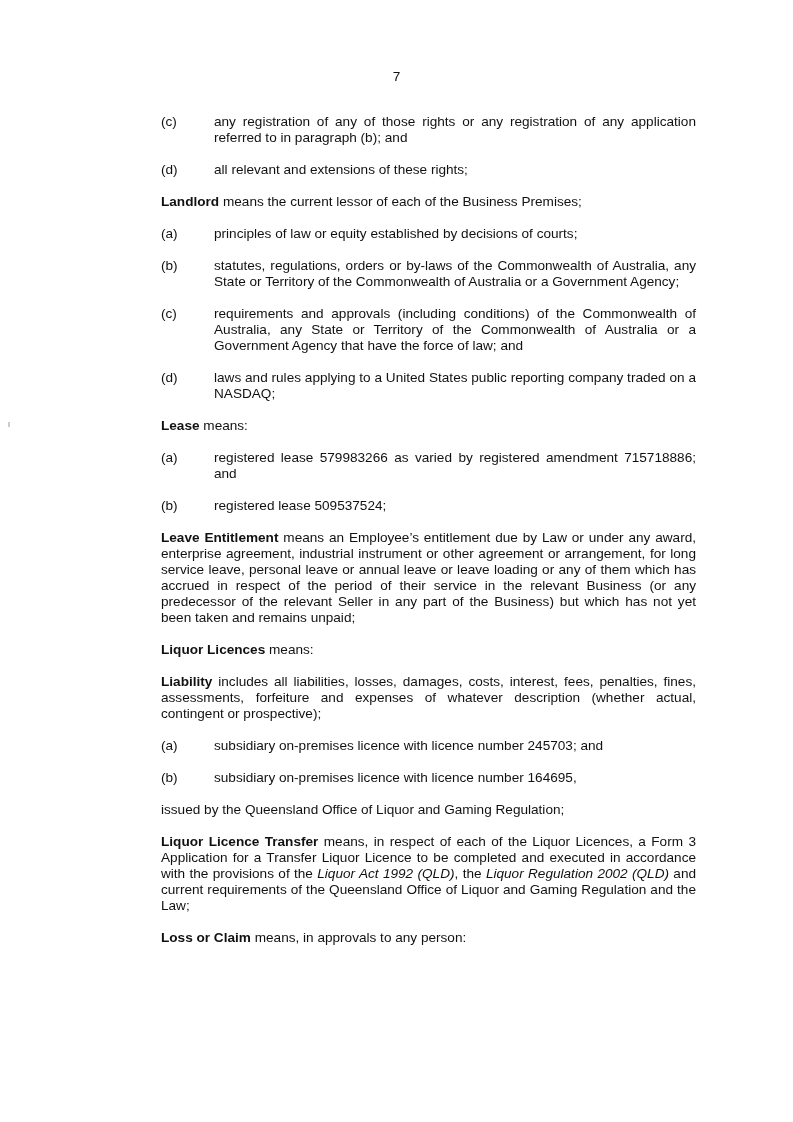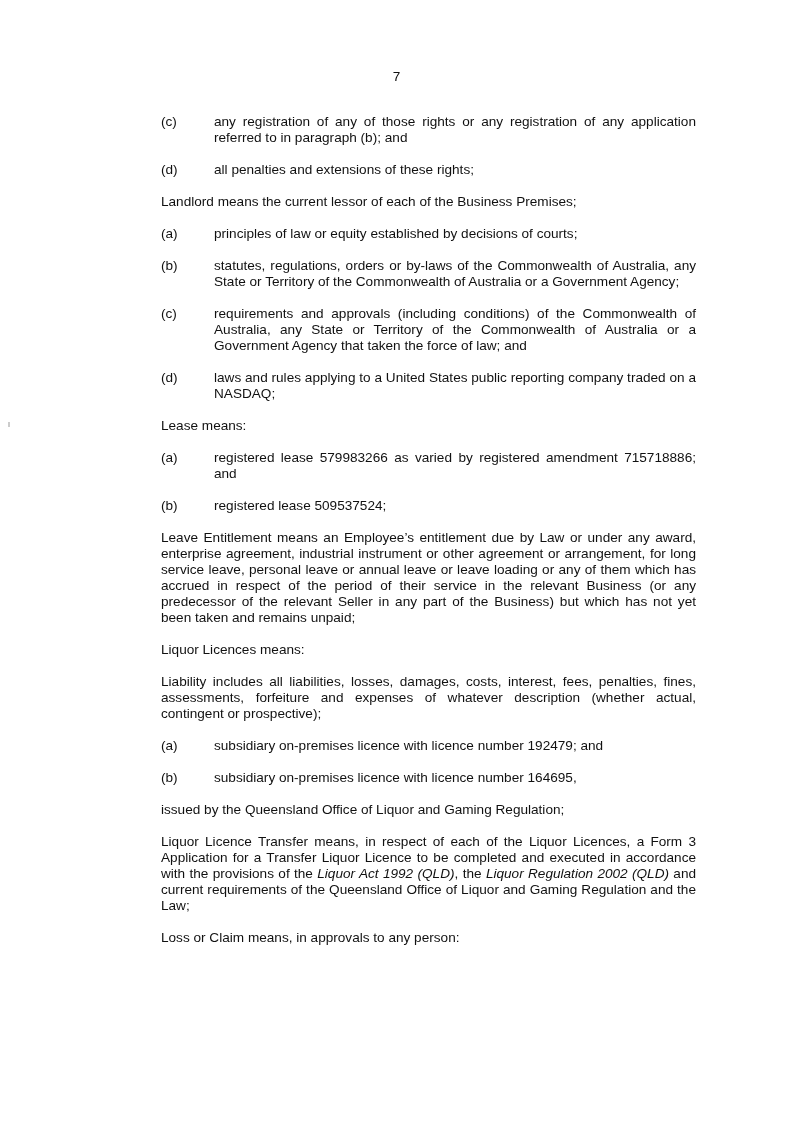--- a/index.html
+++ b/index.html
@@ -4,52 +4,52 @@
 <style>
   html, body { margin: 0; padding: 0; background: #ffffff; }
   body { width: 793px; height: 1122px; position: relative; overflow: hidden;
          font-family: "Liberation Sans", sans-serif; font-size: 13.6px; color: #111; }
   .page-num { position: absolute; top: 69px; left: 0; width: 793px; text-align: center; }
   .content { position: absolute; left: 161px; top: 114px; width: 535px; line-height: 16px; }
   .item { display: flex; margin-bottom: 16px; }
   .item .lbl { width: 53px; flex: 0 0 53px; }
   .item .txt { flex: 1; text-align: justify; }
   .para { margin-bottom: 16px; text-align: justify; }
-  b { font-weight: normal; }
+  b { font-weight: bold; }
   .mark { position: absolute; left: 8px; top: 422px; width: 2px; height: 5px; background: #ccc; }
 </style>
 </head>
 <body>
 
 <div class="page-num">7</div>
 <div class="mark"></div>
 
 <div class="content">
   <div class="item">
     <span class="lbl">(c)</span>
     <span class="txt">any registration of any of those rights or any registration of any application referred to in paragraph (b); and</span>
   </div>
   <div class="item">
     <span class="lbl">(d)</span>
-    <span class="txt">all penalties and extensions of these rights;</span>
+    <span class="txt">all relevant and extensions of these rights;</span>
   </div>
 
   <div class="para"><b>Landlord</b><span> means the current lessor of each of the Business Premises;</span></div>
 
   <div class="item">
       <span class="lbl">(a)</span>
       <span class="txt">principles of law or equity established by decisions of courts;</span>
     </div>
   <div class="item">
       <span class="lbl">(b)</span>
       <span class="txt">statutes, regulations, orders or by-laws of the Commonwealth of Australia, any State or Territory of the Commonwealth of Australia or a Government Agency;</span>
     </div>
   <div class="item">
       <span class="lbl">(c)</span>
-      <span class="txt">requirements and approvals (including conditions) of the Commonwealth of Australia, any State or Territory of the Commonwealth of Australia or a Government Agency that taken the force of law; and</span>
+      <span class="txt">requirements and approvals (including conditions) of the Commonwealth of Australia, any State or Territory of the Commonwealth of Australia or a Government Agency that have the force of law; and</span>
     </div>
   <div class="item">
       <span class="lbl">(d)</span>
       <span class="txt">laws and rules applying to a United States public reporting company traded on a NASDAQ;</span>
     </div>
 
   <div class="para"><b>Lease</b><span> means:</span></div>
   <div class="item">
       <span class="lbl">(a)</span>
       <span class="txt">registered lease 579983266 as varied by registered amendment 715718886; and</span>
@@ -59,21 +59,21 @@
       <span class="txt">registered lease 509537524;</span>
     </div>
 
   <div class="para"><b>Leave Entitlement</b><span> means an Employee’s entitlement due by Law or under any award, enterprise agreement, industrial instrument or other agreement or arrangement, for long service leave, personal leave or annual leave or leave loading or any of them which has accrued in respect of the period of their service in the relevant Business (or any predecessor of the relevant Seller in any part of the Business) but which has not yet been taken and remains unpaid;</span></div>
 
   <div class="para"><b>Liquor Licences</b><span> means:</span></div>
 
   <div class="para"><b>Liability</b><span> includes all liabilities, losses, damages, costs, interest, fees, penalties, fines, assessments, forfeiture and expenses of whatever description (whether actual, contingent or prospective);</span></div>
   <div class="item">
       <span class="lbl">(a)</span>
-      <span class="txt">subsidiary on-premises licence with licence number 192479; and</span>
+      <span class="txt">subsidiary on-premises licence with licence number 245703; and</span>
     </div>
   <div class="item">
       <span class="lbl">(b)</span>
       <span class="txt">subsidiary on-premises licence with licence number 164695,</span>
     </div>
   <div class="para">issued by the Queensland Office of Liquor and Gaming Regulation;</div>
 
   <div class="para"><b>Liquor Licence Transfer</b><span> means, in respect of each of the Liquor Licences, a Form 3 Application for a Transfer Liquor Licence to be completed and executed in accordance with the provisions of the </span><i>Liquor Act 1992 (QLD)</i><span>, the </span><i>Liquor Regulation 2002 (QLD)</i><span> and current requirements of the Queensland Office of Liquor and Gaming Regulation and the Law;</span></div>
 
   <div class="para"><b>Loss or Claim</b><span> means, in approvals to any person:</span></div>

